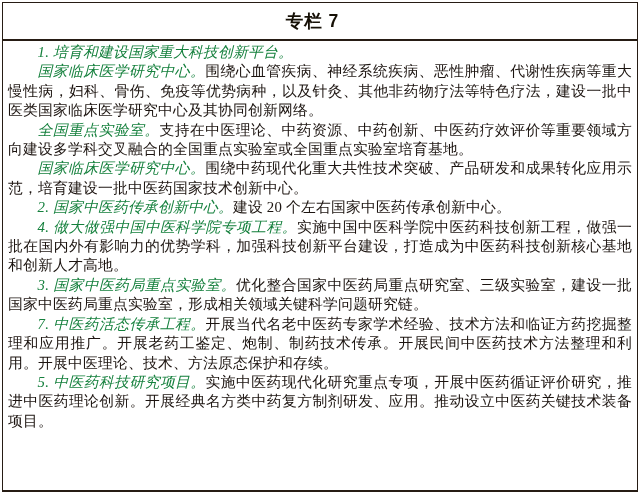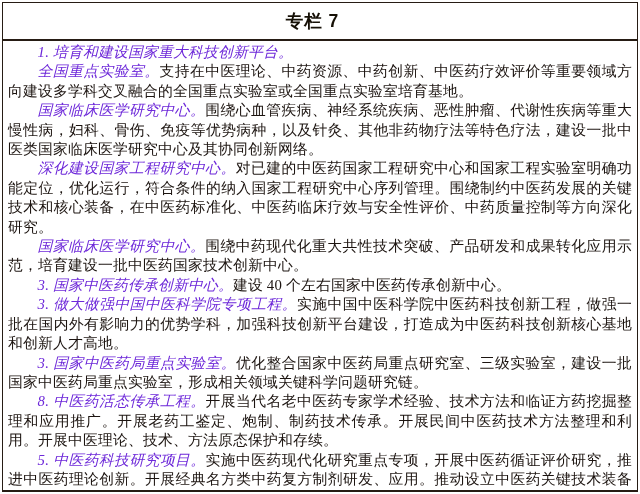--- a/index.html
+++ b/index.html
@@ -36,40 +36,39 @@
   }
   .para {
     font-size: 14.8px;
     line-height: 19.4px;
     text-align: justify;
     text-indent: 2em;
     letter-spacing: 0.2px;
   }
   .lead {
     font-style: italic;
-    color: #6d28d9;
+    color: #15803d;
   }
   .para-body { color: #1c1410; }
 </style>
 </head>
 <body>
 
 <div class="page">
 
   <div class="title-box">
     <span>专栏 7</span>
     <span class="title-gap"></span>
   </div>
 
   <div class="body-box">
     <p class="para"><span class="lead">1. 培育和建设国家重大科技创新平台。</span><span class="para-body"></span></p>
+    <p class="para"><span class="lead">国家临床医学研究中心。</span><span class="para-body">围绕心血管疾病、神经系统疾病、恶性肿瘤、代谢性疾病等重大慢性病，妇科、骨伤、免疫等优势病种，以及针灸、其他非药物疗法等特色疗法，建设一批中医类国家临床医学研究中心及其协同创新网络。</span></p>
     <p class="para"><span class="lead">全国重点实验室。</span><span class="para-body">支持在中医理论、中药资源、中药创新、中医药疗效评价等重要领域方向建设多学科交叉融合的全国重点实验室或全国重点实验室培育基地。</span></p>
-    <p class="para"><span class="lead">国家临床医学研究中心。</span><span class="para-body">围绕心血管疾病、神经系统疾病、恶性肿瘤、代谢性疾病等重大慢性病，妇科、骨伤、免疫等优势病种，以及针灸、其他非药物疗法等特色疗法，建设一批中医类国家临床医学研究中心及其协同创新网络。</span></p>
-    <p class="para"><span class="lead">深化建设国家工程研究中心。</span><span class="para-body">对已建的中医药国家工程研究中心和国家工程实验室明确功能定位，优化运行，符合条件的纳入国家工程研究中心序列管理。围绕制约中医药发展的关键技术和核心装备，在中医药标准化、中医药临床疗效与安全性评价、中药质量控制等方向深化研究。</span></p>
     <p class="para"><span class="lead">国家临床医学研究中心。</span><span class="para-body">围绕中药现代化重大共性技术突破、产品研发和成果转化应用示范，培育建设一批中医药国家技术创新中心。</span></p>
-    <p class="para"><span class="lead">3. 国家中医药传承创新中心。</span><span class="para-body">建设 40 个左右国家中医药传承创新中心。</span></p>
-    <p class="para"><span class="lead">3. 做大做强中国中医科学院专项工程。</span><span class="para-body">实施中国中医科学院中医药科技创新工程，做强一批在国内外有影响力的优势学科，加强科技创新平台建设，打造成为中医药科技创新核心基地和创新人才高地。</span></p>
+    <p class="para"><span class="lead">2. 国家中医药传承创新中心。</span><span class="para-body">建设 20 个左右国家中医药传承创新中心。</span></p>
+    <p class="para"><span class="lead">4. 做大做强中国中医科学院专项工程。</span><span class="para-body">实施中国中医科学院中医药科技创新工程，做强一批在国内外有影响力的优势学科，加强科技创新平台建设，打造成为中医药科技创新核心基地和创新人才高地。</span></p>
     <p class="para"><span class="lead">3. 国家中医药局重点实验室。</span><span class="para-body">优化整合国家中医药局重点研究室、三级实验室，建设一批国家中医药局重点实验室，形成相关领域关键科学问题研究链。</span></p>
-    <p class="para"><span class="lead">8. 中医药活态传承工程。</span><span class="para-body">开展当代名老中医药专家学术经验、技术方法和临证方药挖掘整理和应用推广。开展老药工鉴定、炮制、制药技术传承。开展民间中医药技术方法整理和利用。开展中医理论、技术、方法原态保护和存续。</span></p>
+    <p class="para"><span class="lead">7. 中医药活态传承工程。</span><span class="para-body">开展当代名老中医药专家学术经验、技术方法和临证方药挖掘整理和应用推广。开展老药工鉴定、炮制、制药技术传承。开展民间中医药技术方法整理和利用。开展中医理论、技术、方法原态保护和存续。</span></p>
     <p class="para"><span class="lead">5. 中医药科技研究项目。</span><span class="para-body">实施中医药现代化研究重点专项，开展中医药循证评价研究，推进中医药理论创新。开展经典名方类中药复方制剂研发、应用。推动设立中医药关键技术装备项目。</span></p>
   </div>
 
 </div>
 
 </body></html>

